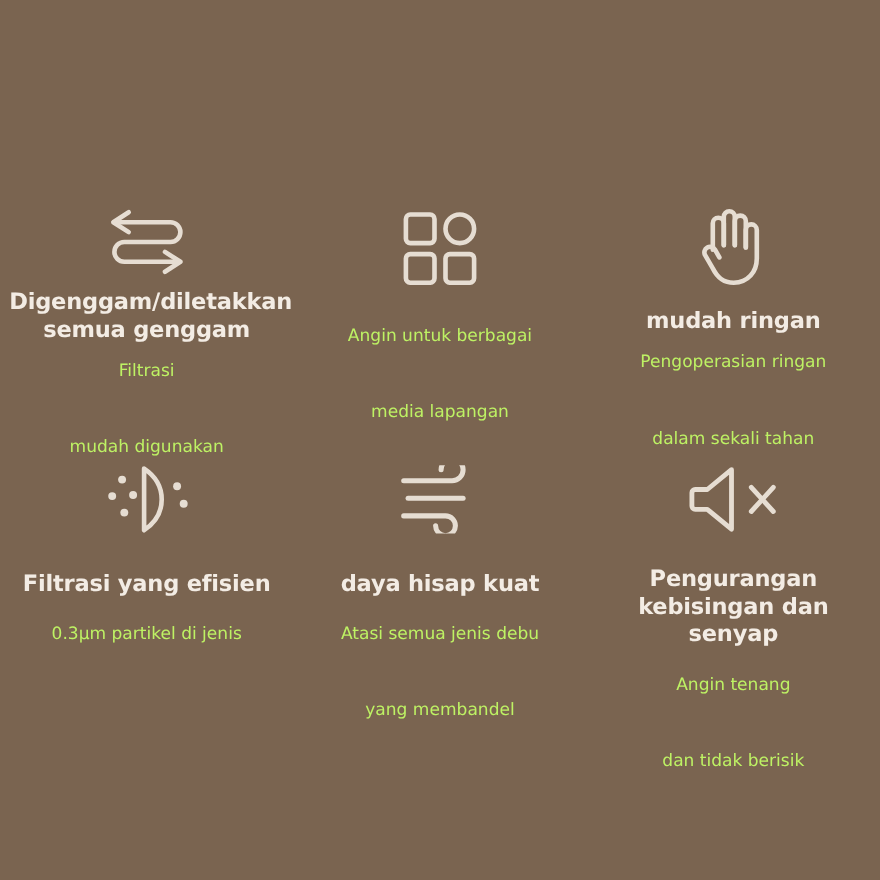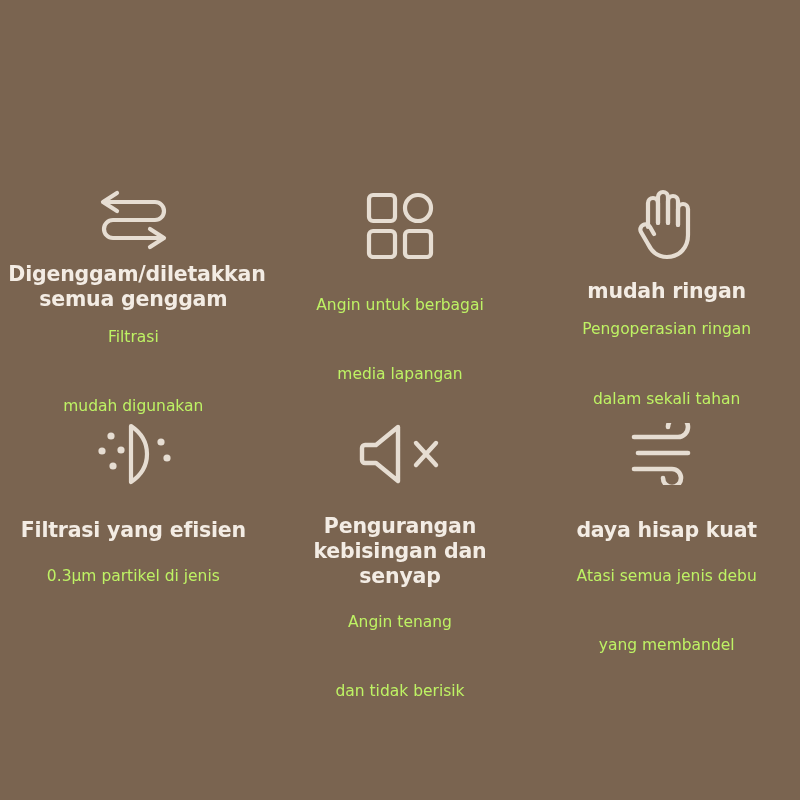--- a/index.html
+++ b/index.html
@@ -154,49 +154,49 @@
       </div>
       <div class="title">
         <span>Filtrasi yang efisien</span>
       </div>
       <div class="desc">
         <span>0.3μm partikel di jenis</span>
         <span class="l2"></span>
       </div>
     </div>
 
+    <div class="cell c5 row2">
+      <div class="icon-box">
+        <svg width="82" height="62" viewBox="0 0 82 62" fill="none" stroke="#e6ddd2" stroke-width="4.6" stroke-linecap="round" stroke-linejoin="round">
+          <path d="M8 14 H52 a10 10 0 1 0 -10 -10"></path>
+          <path d="M12 30 H62"></path>
+          <path d="M8 46 H46 a9 9 0 1 1 -9 9"></path>
+        </svg>
+      </div>
+      <div class="title">
+        <span>daya hisap kuat</span>
+      </div>
+      <div class="desc">
+        <span>Atasi semua jenis debu</span>
+        <span class="l2">yang membandel</span>
+      </div>
+    </div>
+
     <div class="cell c6 row2">
       <div class="icon-box">
         <svg width="84" height="66" viewBox="0 0 84 66" fill="none" stroke="#e6ddd2" stroke-width="4.4" stroke-linecap="round" stroke-linejoin="round">
           <path d="M40 6 L18 24 H7 a3 3 0 0 0 -3 3 v12 a3 3 0 0 0 3 3 h11 l22 18 Z"></path>
           <path d="M58 22 L78 44"></path>
           <path d="M78 22 L58 44"></path>
         </svg>
       </div>
       <div class="title">
         <span>Pengurangan</span><br>
         <span>kebisingan dan senyap</span>
       </div>
       <div class="desc">
         <span>Angin tenang</span>
         <span class="l2">dan tidak berisik</span>
       </div>
     </div>
 
-    <div class="cell c5 row2">
-      <div class="icon-box">
-        <svg width="82" height="62" viewBox="0 0 82 62" fill="none" stroke="#e6ddd2" stroke-width="4.6" stroke-linecap="round" stroke-linejoin="round">
-          <path d="M8 14 H52 a10 10 0 1 0 -10 -10"></path>
-          <path d="M12 30 H62"></path>
-          <path d="M8 46 H46 a9 9 0 1 1 -9 9"></path>
-        </svg>
-      </div>
-      <div class="title">
-        <span>daya hisap kuat</span>
-      </div>
-      <div class="desc">
-        <span>Atasi semua jenis debu</span>
-        <span class="l2">yang membandel</span>
-      </div>
-    </div>
-
   </div>
 </div>
 
 </body></html>

